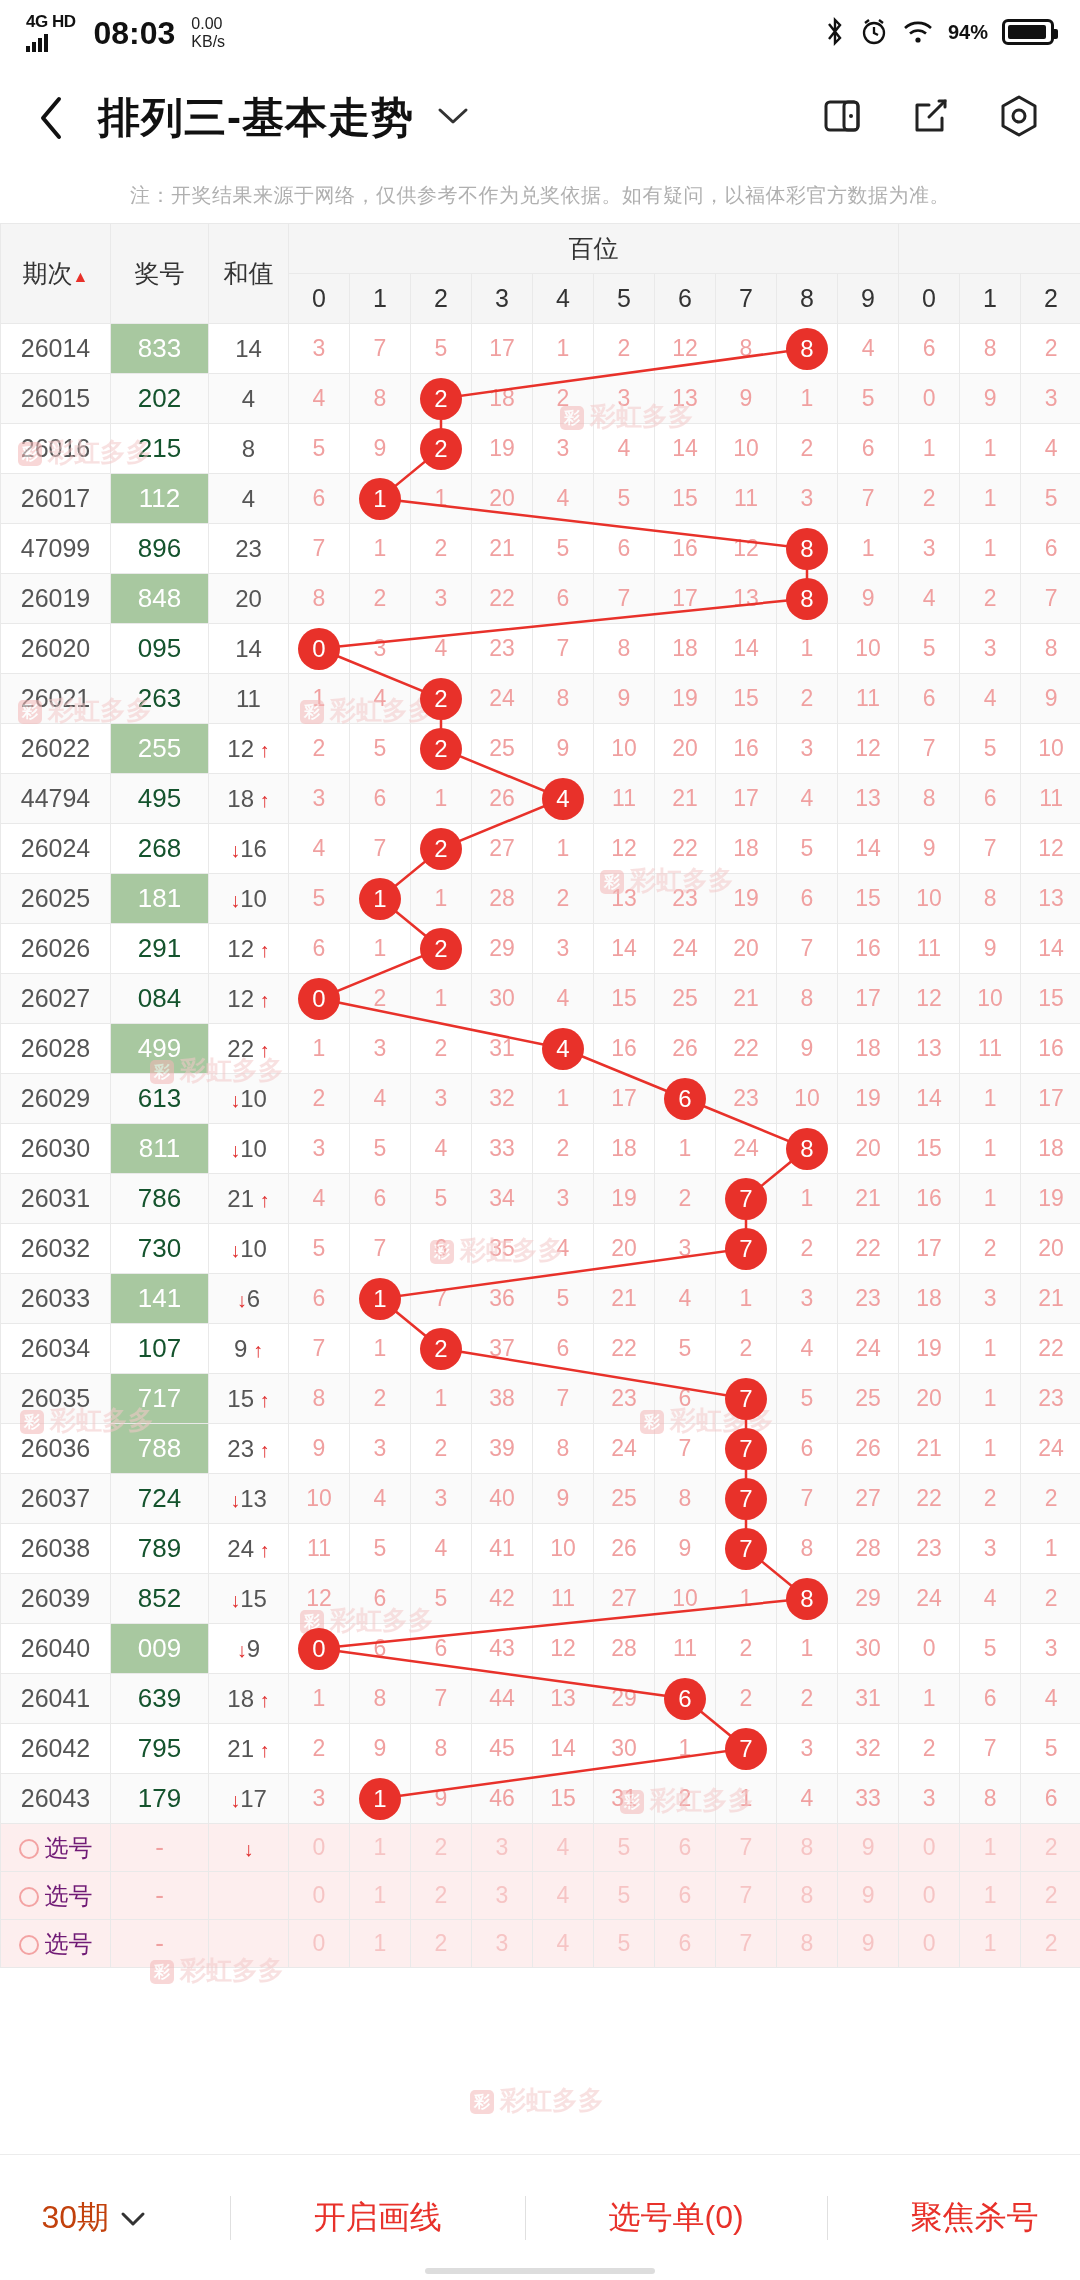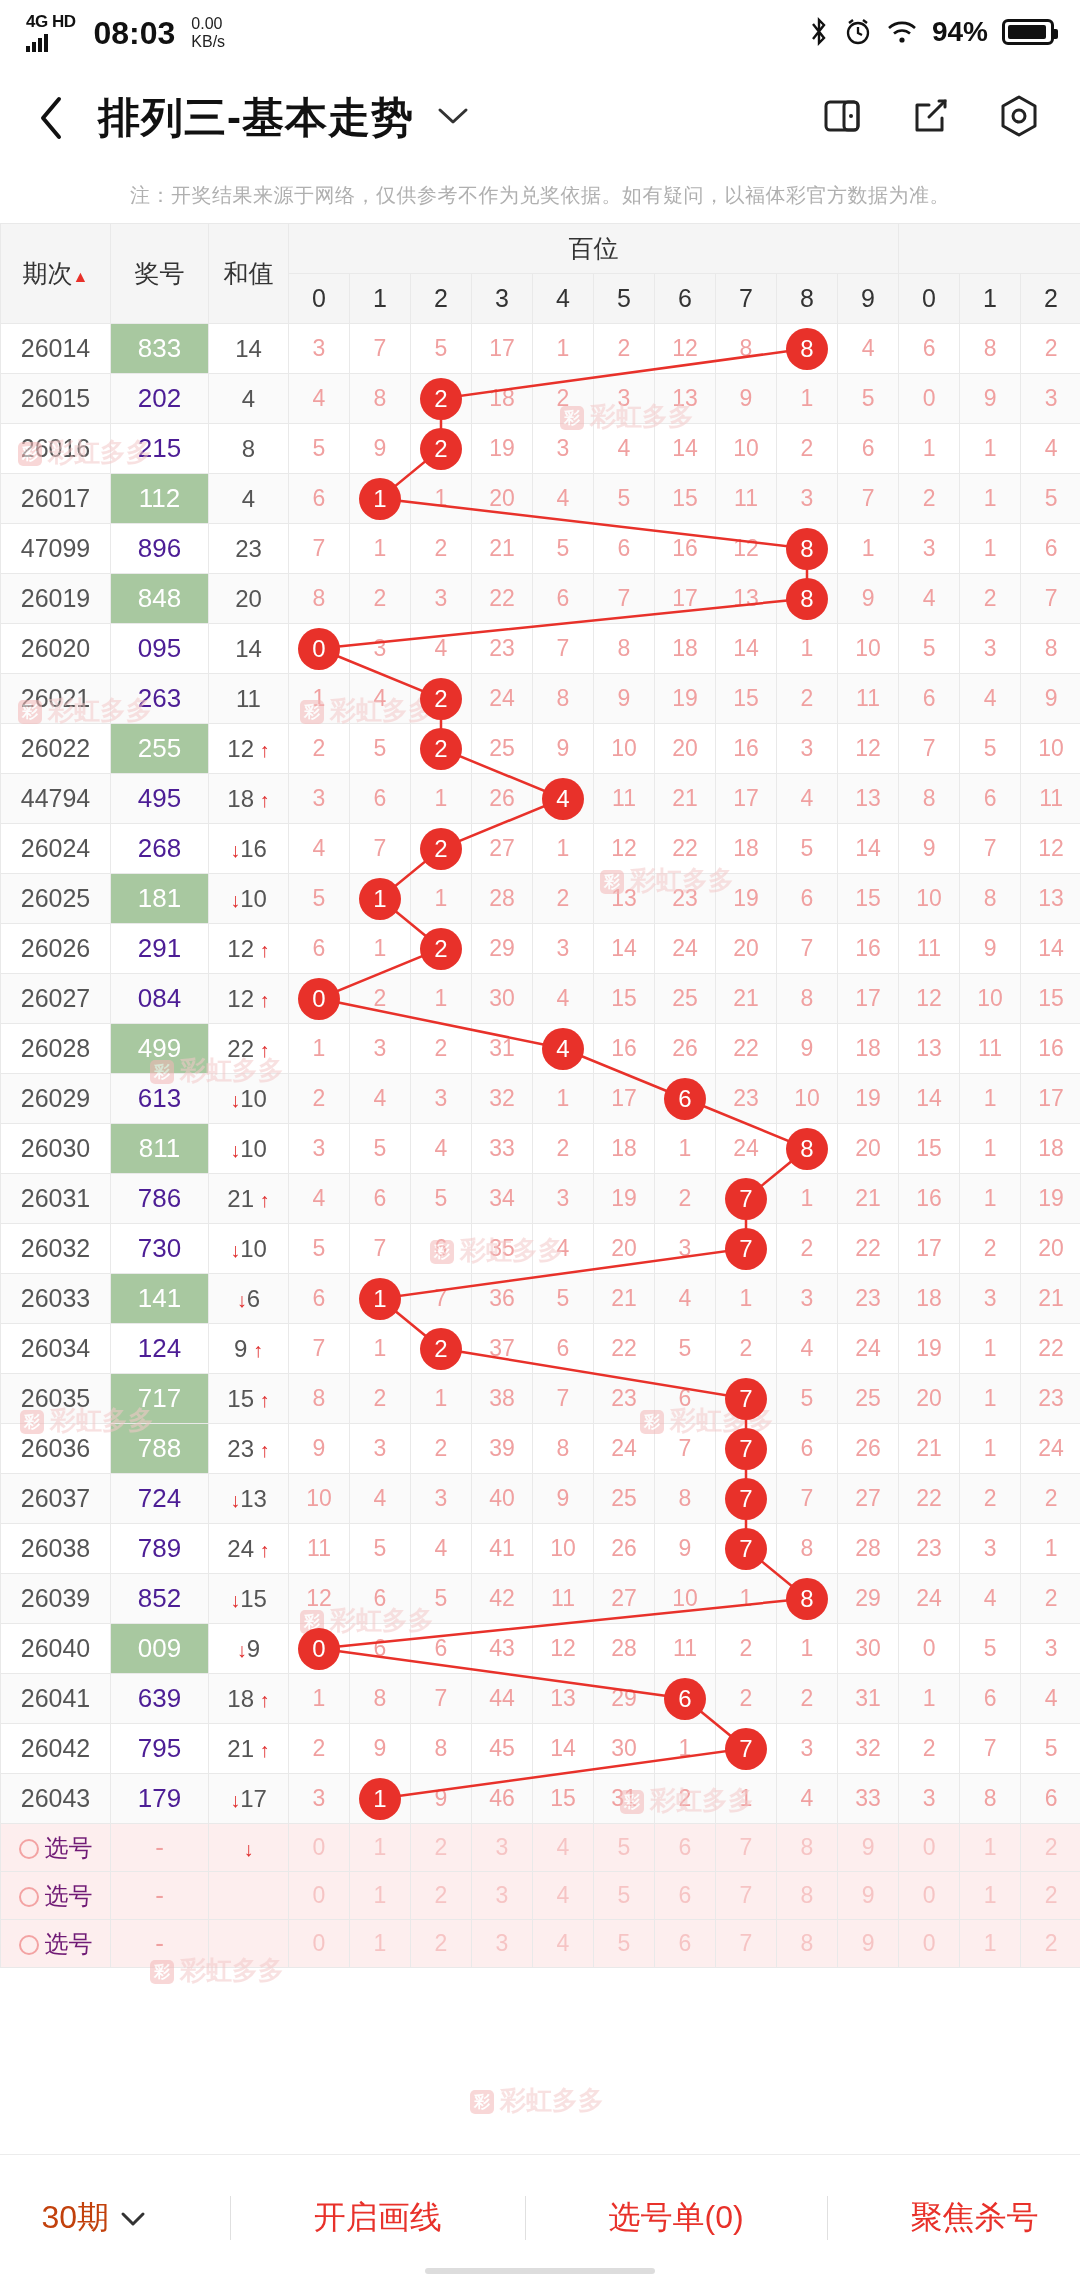--- a/index.html
+++ b/index.html
@@ -25,21 +25,21 @@
   .sig-bars { display: flex; align-items: flex-end; gap: 2px; height: 20px; margin-top: 2px; }
   .sig-bars i { width: 4px; background: #111; display: block; }
   .sig-bars i:nth-child(1){ height: 6px; }
   .sig-bars i:nth-child(2){ height: 10px; }
   .sig-bars i:nth-child(3){ height: 14px; }
   .sig-bars i:nth-child(4){ height: 18px; }
   .sb-time { font-size: 32px; font-weight: 600; margin-left: 8px; }
   .sb-rate { font-size: 16px; line-height: 1.15; margin-left: 6px; color: #222; }
   .sb-right { margin-left: auto; display: flex; align-items: center; gap: 14px; }
   .sb-right svg { display: block; }
-  .batt-pct { font-size: 28px; font-weight: 600; }
+  .batt-pct { font-size: 20px; font-weight: 600; }
   .batt {
     width: 52px; height: 26px; border: 3px solid #111; border-radius: 6px;
     position: relative; display: flex; align-items: center; padding: 3px;
   }
   .batt::after {
     content: ""; position: absolute; right: -7px; top: 7px;
     width: 4px; height: 10px; background: #111; border-radius: 0 2px 2px 0;
   }
   .batt i { display: block; height: 100%; width: 94%; background: #111; border-radius: 2px; }
 
@@ -93,21 +93,21 @@
     font-size: 25px;
   }
   .col-issue { width: 110px; }
   .col-num { width: 98px; }
   .col-sum { width: 80px; }
   .col-d { width: 61px; }
 
   tbody td { background: #ffffff; }
   tbody tr.alt td { background: #fafafa; }
   td.issue { color: #555; font-size: 25px; }
-  td.num { font-size: 26px; color: #4c1d95; }
+  td.num { font-size: 26px; color: #14532d; }
   td.num.hl { background: #a8c8a0 !important; color: #fff; }
   td.sum { font-size: 24px; color: #555; position: relative; }
   .arrow-up { color: #e03030; font-size: 20px; }
   .arrow-down { color: #e03030; font-size: 20px; }
   td.digit { color: #f0a0a0; font-size: 23px; }
   .ball {
     display: inline-flex;
     align-items: center;
     justify-content: center;
     width: 42px; height: 42px;
@@ -674,21 +674,21 @@
           <td class="digit">4</td>
           <td class="digit">1</td>
           <td class="digit">3</td>
           <td class="digit">23</td>
           <td class="digit">18</td>
           <td class="digit">3</td>
           <td class="digit">21</td>
         </tr>
         <tr>
           <td class="issue">26034</td>
-          <td class="num">124</td>
+          <td class="num">107</td>
           <td class="sum">9<span class="arrow-up">&nbsp;↑</span></td>
           <td class="digit">7</td>
           <td class="digit">1</td>
           <td class="digit"><span class="ball">2</span></td>
           <td class="digit">37</td>
           <td class="digit">6</td>
           <td class="digit">22</td>
           <td class="digit">5</td>
           <td class="digit">2</td>
           <td class="digit">4</td>

